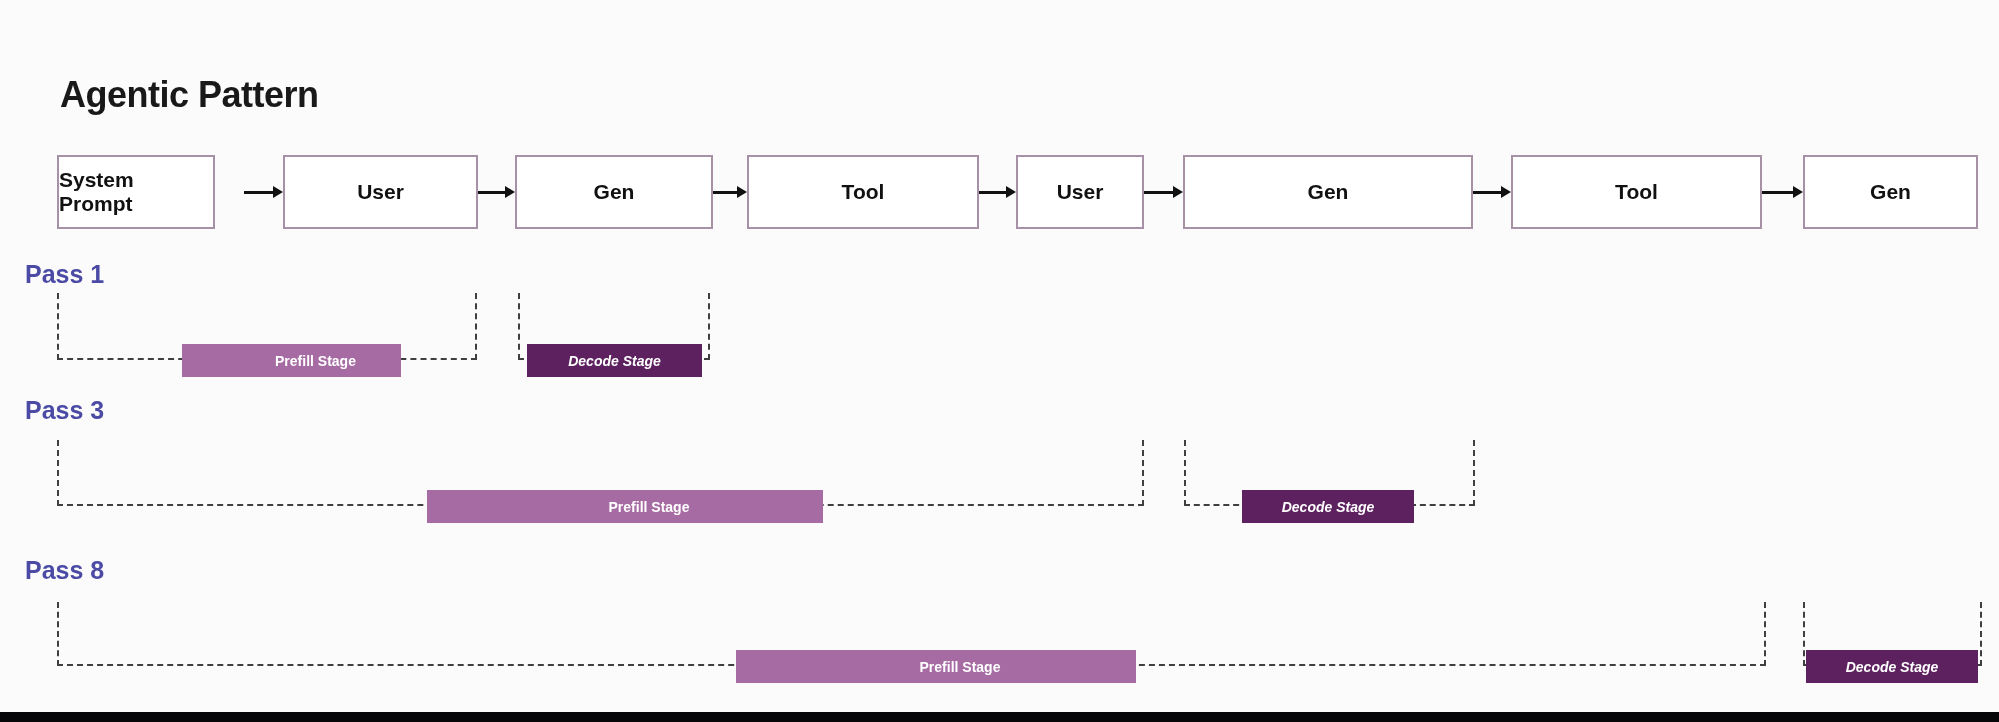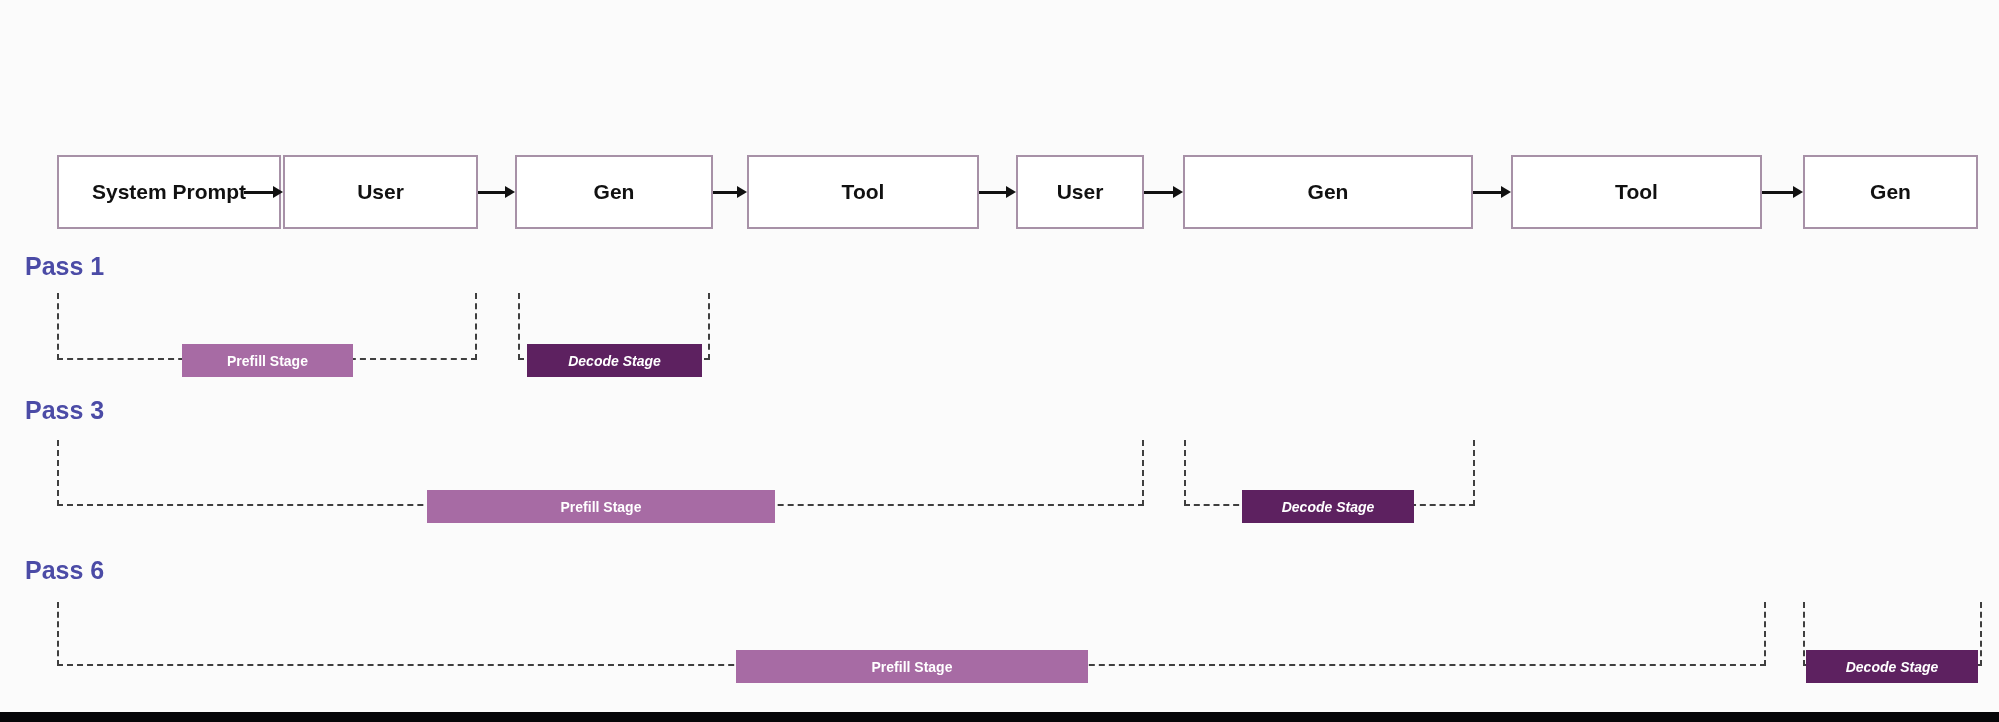--- a/index.html
+++ b/index.html
@@ -39,31 +39,32 @@
     border-left:2px dashed #3f3f3f;
     border-right:2px dashed #3f3f3f;
     border-bottom:2px dashed #3f3f3f;
     z-index:1;
   }
   .stage-bar{
     position:absolute;height:33px;z-index:2;
     display:flex;align-items:center;justify-content:center;
     font-size:14px;font-weight:bold;color:#ffffff;
   }
-  .prefill{background:#a76ba4;}
+  .prefill{background:#a76ba4;padding-left:48px;}
   .decode{background:#5d2160;font-style:italic;}
   .bottom-bar{position:absolute;left:0;top:712px;width:1999px;height:10px;background:#060608;}
 </style>
 </head>
 <body>
 
 <div id="canvas">
 
+  <div class="title">Agentic Pattern</div>
 
-  <div class="node" style="left:57px;width:224px;">System Prompt</div>
+  <div class="node" style="left:57px;width:158px;">System Prompt</div>
   <div class="node" style="left:283px;width:195px;">User</div>
   <div class="node" style="left:515px;width:198px;">Gen</div>
   <div class="node" style="left:747px;width:232px;">Tool</div>
   <div class="node" style="left:1016px;width:128px;">User</div>
   <div class="node" style="left:1183px;width:290px;">Gen</div>
   <div class="node" style="left:1511px;width:251px;">Tool</div>
   <div class="node" style="left:1803px;width:175px;">Gen</div>
 
   <div class="arrow" style="left:244px;width:39px;">
       <div class="shaft"></div>
@@ -87,32 +88,32 @@
     </div>
   <div class="arrow" style="left:1473px;width:38px;">
       <div class="shaft"></div>
       <div class="head"></div>
     </div>
   <div class="arrow" style="left:1762px;width:41px;">
       <div class="shaft"></div>
       <div class="head"></div>
     </div>
 
-  <div class="pass-label" style="top:252px;">Pass 1</div>
+  <div class="pass-label" style="top:260px;">Pass 1</div>
   <div class="bracket" style="left:57px;top:293px;width:420px;height:67px;"></div>
   <div class="bracket" style="left:518px;top:293px;width:192px;height:67px;"></div>
   <div class="stage-bar prefill" style="left:182px;top:344px;width:171px;">Prefill Stage</div>
   <div class="stage-bar decode" style="left:527px;top:344px;width:175px;">Decode Stage</div>
 
   <div class="pass-label" style="top:396px;">Pass 3</div>
   <div class="bracket" style="left:57px;top:440px;width:1087px;height:66px;"></div>
   <div class="bracket" style="left:1184px;top:440px;width:291px;height:66px;"></div>
   <div class="stage-bar prefill" style="left:427px;top:490px;width:348px;">Prefill Stage</div>
   <div class="stage-bar decode" style="left:1242px;top:490px;width:172px;">Decode Stage</div>
 
-  <div class="pass-label" style="top:556px;">Pass 6</div>
+  <div class="pass-label" style="top:556px;">Pass 8</div>
   <div class="bracket" style="left:57px;top:602px;width:1709px;height:64px;"></div>
   <div class="bracket" style="left:1803px;top:602px;width:179px;height:64px;"></div>
   <div class="stage-bar prefill" style="left:736px;top:650px;width:352px;">Prefill Stage</div>
   <div class="stage-bar decode" style="left:1806px;top:650px;width:172px;">Decode Stage</div>
 
   <div class="bottom-bar"></div>
 </div>
 
 </body></html>

